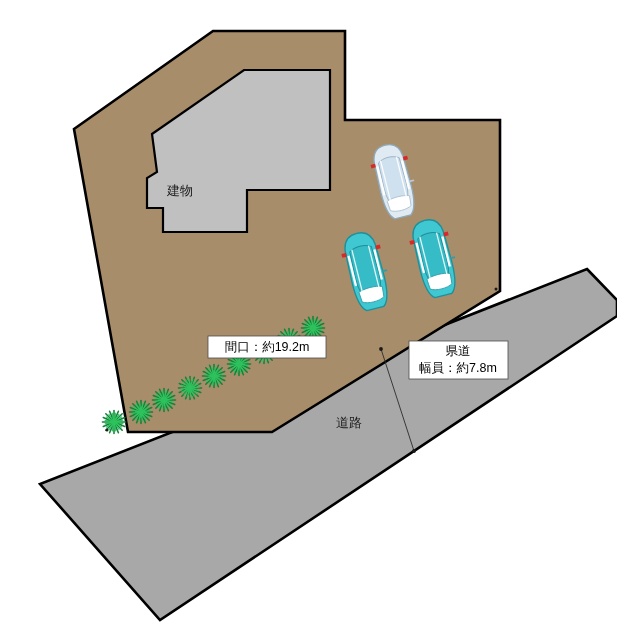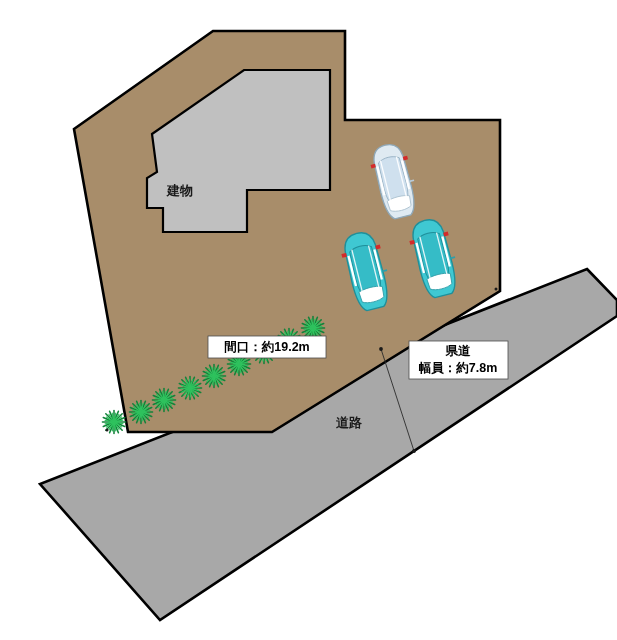--- a/index.html
+++ b/index.html
@@ -12,21 +12,20 @@
     width: 617px;
     height: 640px;
     overflow: hidden;
     font-family: "Liberation Sans", "DejaVu Sans", sans-serif;
   }
   #site-plan-root {
     position: relative;
     width: 617px;
     height: 640px;
     background: #ffffff;
-    font-weight: bold;
   }
   #site-plan-svg {
     display: block;
     width: 617px;
     height: 640px;
   }
   .label-text {
     font-family: "Liberation Sans", "DejaVu Sans", sans-serif;
     font-size: 13px;
     fill: #1a1a1a;

